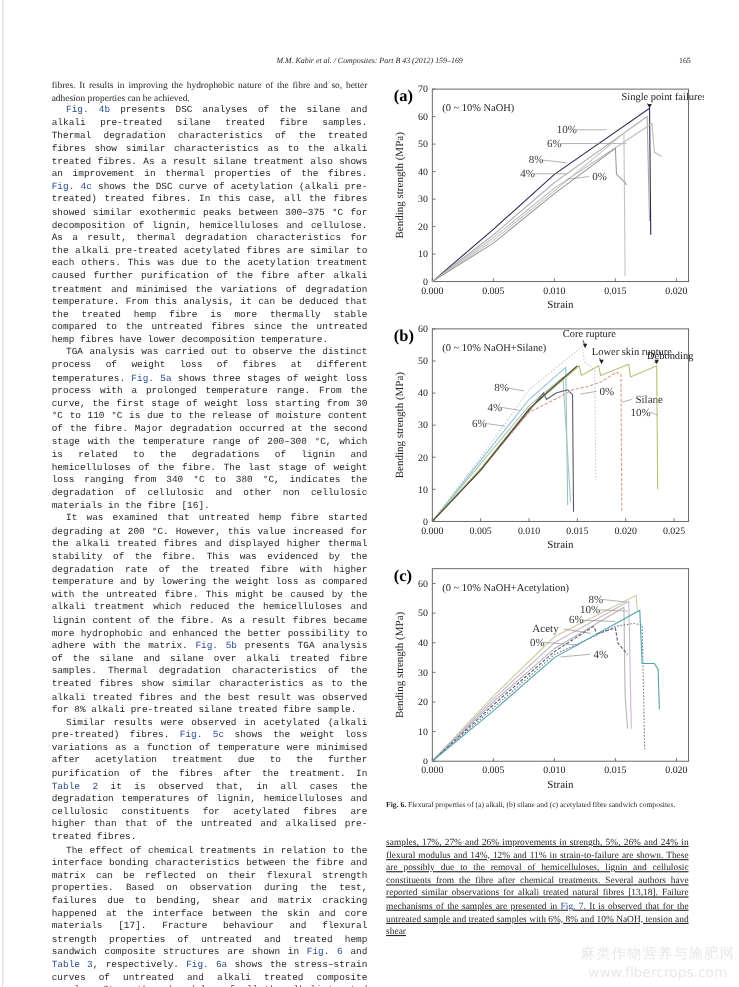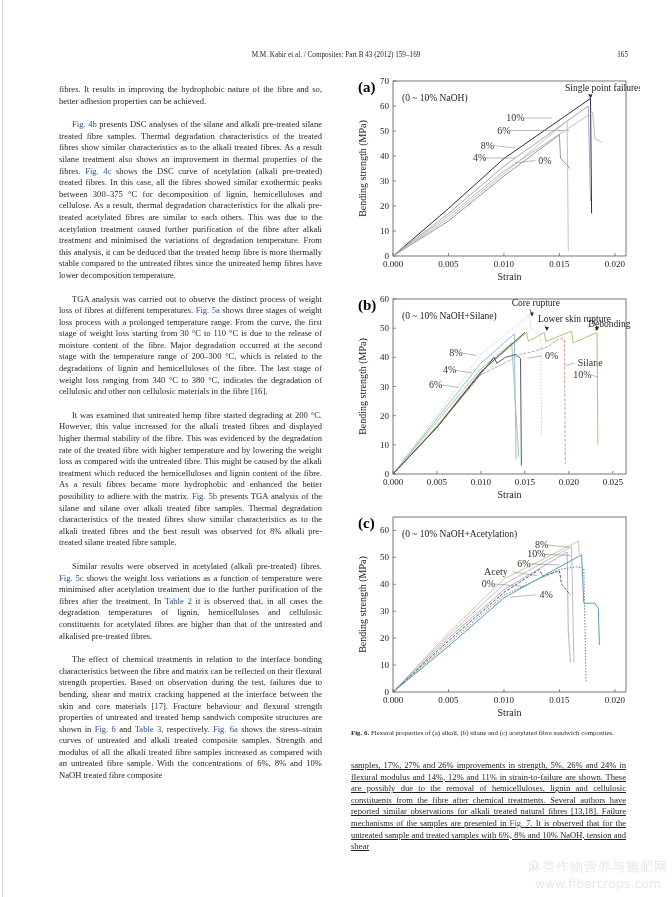--- a/index.html
+++ b/index.html
@@ -1,24 +1,24 @@
 <!DOCTYPE html>
 <html><head>
 <meta charset="utf-8">
 <style>
   html, body { margin: 0; padding: 0; background: #ffffff; }
   body { width: 672px; height: 897px; position: relative; overflow: hidden;
          font-family: "Liberation Serif", "DejaVu Serif", serif; color: #231f20; }
   .edge-line { position: absolute; left: 2px; top: 0; width: 1px; height: 897px; background: #d8d8d8; }
   .running-head { position: absolute; top: 51px; left: 0; width: 672px; height: 14px; font-size: 7.2px; }
-  .running-head .title { position: absolute; left: 0; width: 672px; text-align: center; }
+  .running-head .title { position: absolute; left: 0; width: 672px; text-align: center; font-style: italic; }
   .running-head .page { position: absolute; right: 44px; text-align: center; }
   .col-left { position: absolute; left: 47px; top: 72px; width: 287px; font-size: 8.55px; line-height: 11.6px; text-align: justify; hyphens: manual; }
-  .col-left p { margin: 12px; }
-  .col-left p.indent { text-indent: 13px; }
+  .col-left p { margin: 0; }
+  .col-left p.indent { text-indent: 13px; font-family: Liberation Mono, monospace; }
   .col-left .sec { font-style: italic; margin: 13px 0 11px 0; }
   .xref { color: #2a4b8d; }
   .col-right-text { position: absolute; left: 351px; top: 760px; width: 275px; font-size: 8.55px; line-height: 11.6px; text-align: justify; text-decoration: underline; }
   .col-right-text p { margin: 0; }
   .caption { position: absolute; left: 351px; top: 728px; width: 278px; font-size: 6.9px; line-height: 9px; }
   .caption b { font-weight: bold; }
   .chart { position: absolute; left: 350px; }
   .chart svg { display: block; }
   .chart text { font-family: "Liberation Serif", "DejaVu Serif", serif; }
   .watermark { position: absolute; right: 4px; bottom: 6px; text-align: center; color: #e8e8e8; font-family: "DejaVu Sans", sans-serif; }

